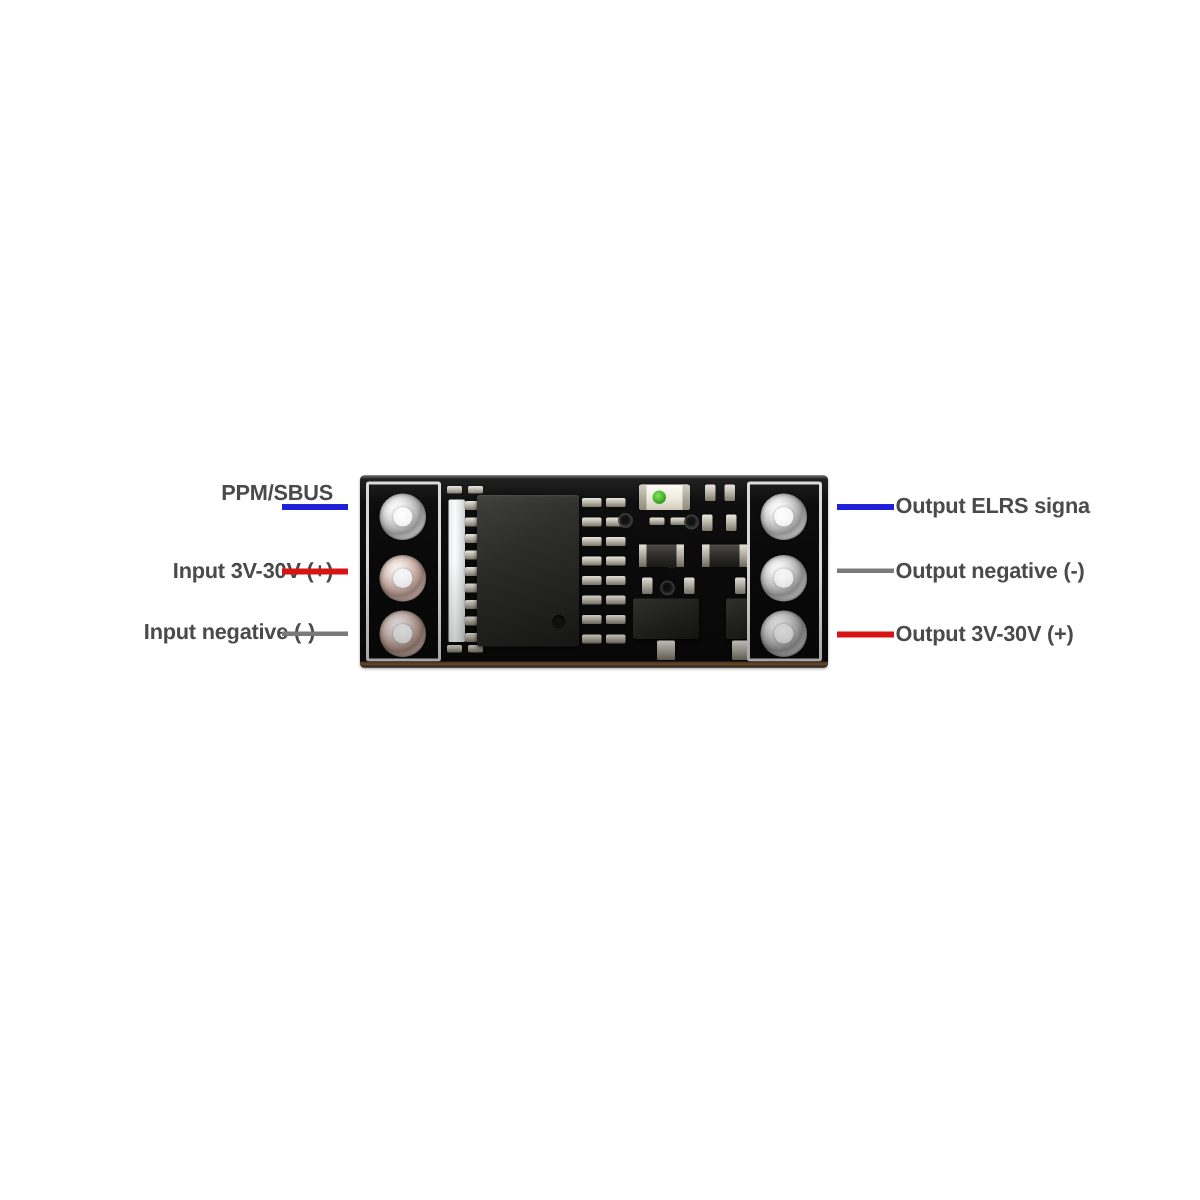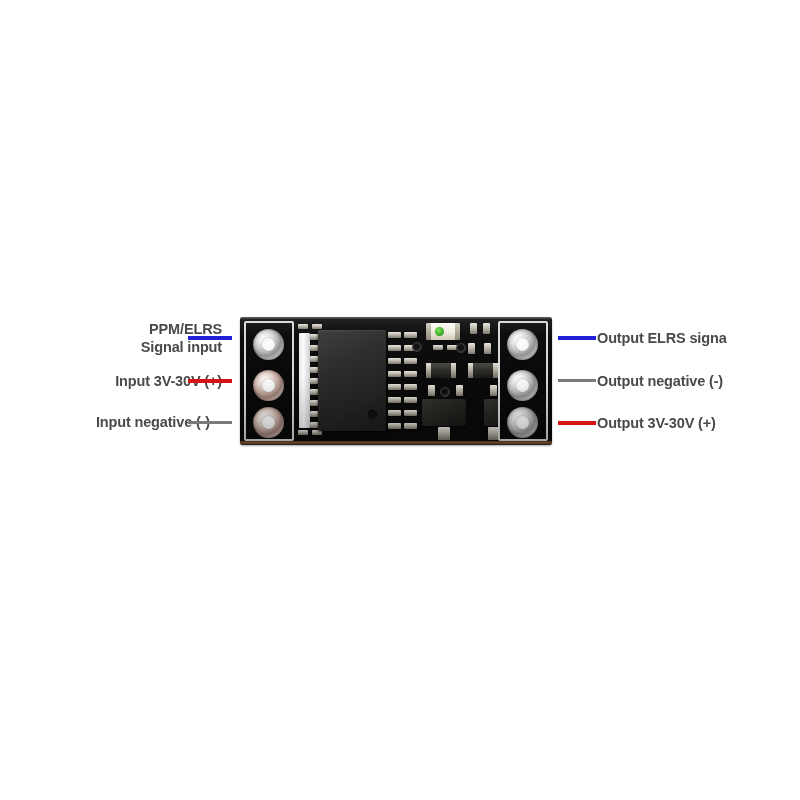--- a/index.html
+++ b/index.html
@@ -237,22 +237,21 @@
     border: 1px solid #3b3b38;
     box-sizing: border-box;
   }
 </style>
 </head>
 <body>
 
 <div id="stage">
 
   <div class="label left" style="right:578px; top:320px; width:150px;">
-    <span class="l1">PPM/ELRS</span>
-    <span class="l2">Signal input</span>
+    <span class="l1">PPM/SBUS</span>
   </div>
 
   <div class="label left" style="right:578px; top:372px; width:180px;">
     <span class="l2">Input 3V-30V&nbsp;(+)</span>
   </div>
 
   <div class="label left" style="right:590px; top:413px; width:190px;">
     <span class="l2">Input negative&nbsp;(-)</span>
   </div>
 

